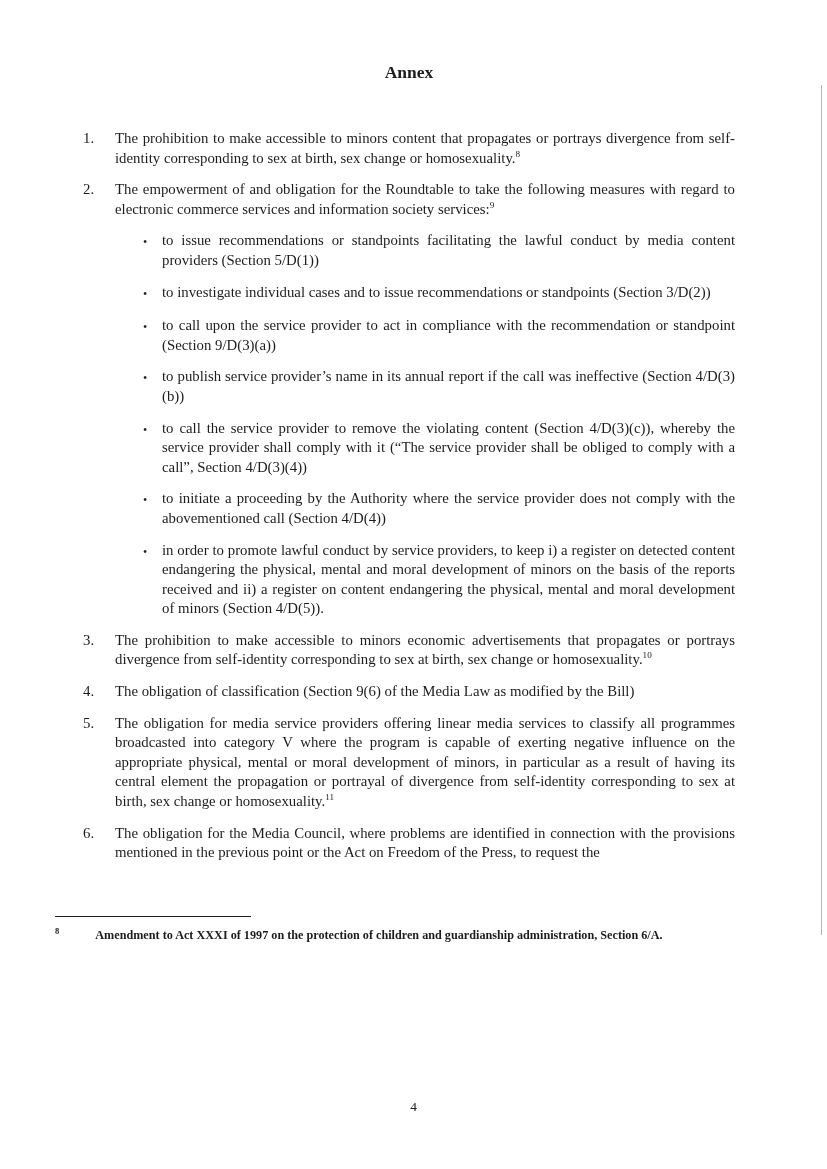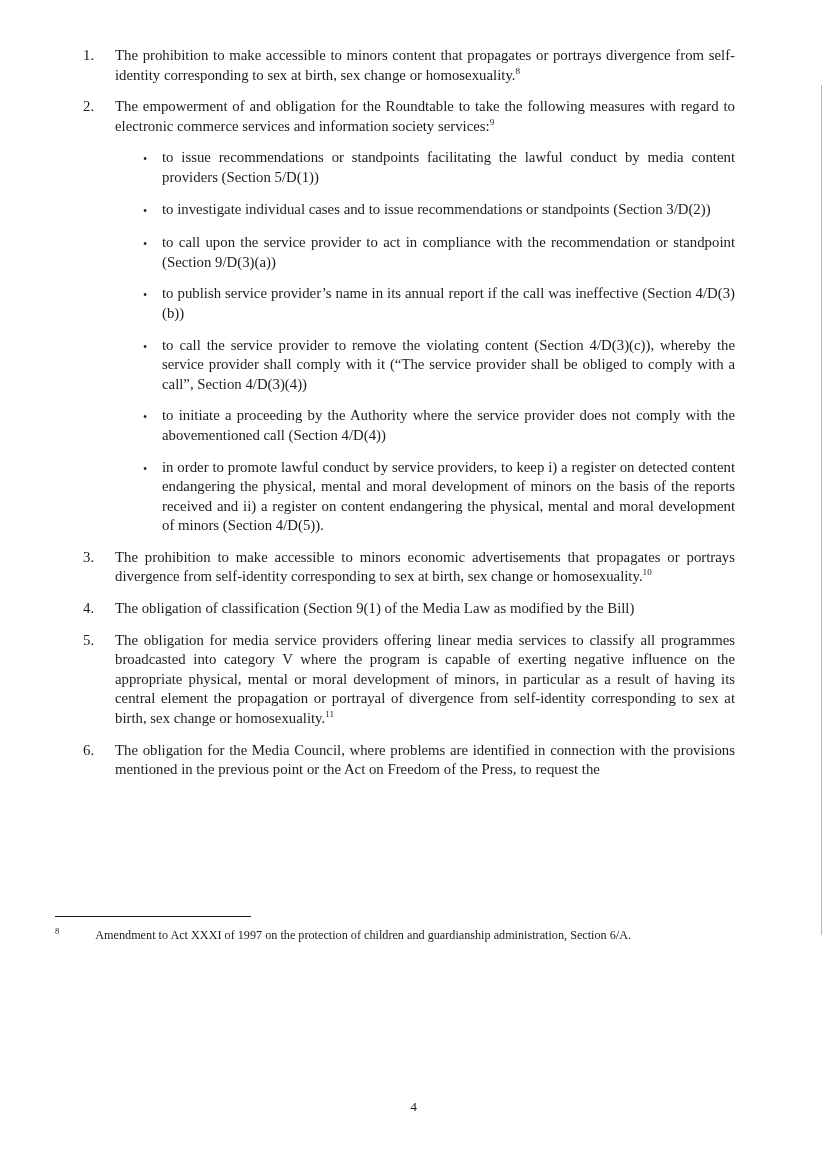--- a/index.html
+++ b/index.html
@@ -47,20 +47,21 @@
   .fn-rule {
     width: 196px;
     border-top: 1.6px solid #1c1c1c;
     margin-bottom: 9px;
   }
   .footnote {
     font-size: 12.2px;
     line-height: 19px;
     margin-bottom: 5px;
     text-align: justify;
+    font-weight: bold;
   }
   .footnote .fnum {
     font-size: 0.7em;
     vertical-align: super;
     line-height: 0;
     margin-right: 36px;
   }
   .page-number {
     position: absolute;
     left: 0;
@@ -76,20 +77,21 @@
     width: 1.5px;
     height: 850px;
     background: #b5b5b5;
   }
 </style>
 </head>
 <body>
 
 <div class="page">
 
+  <div class="title">Annex</div>
 
   <div class="content">
 
     <div class="item">
       <span class="num">1.</span>
       <div class="body"><span>The prohibition to make accessible to minors content that propagates or portrays divergence from self-identity corresponding to sex at birth, sex change or homosexuality.</span><sup class="fnref">8</sup></div>
     </div>
 
     <div class="item">
       <span class="num">2.</span>
@@ -128,21 +130,21 @@
       </div>
     </div>
 
     <div class="item">
       <span class="num">3.</span>
       <div class="body"><span>The prohibition to make accessible to minors economic advertisements that propagates or portrays divergence from self-identity corresponding to sex at birth, sex change or homosexuality.</span><sup class="fnref">10</sup></div>
     </div>
 
     <div class="item">
       <span class="num">4.</span>
-      <div class="body"><span>The obligation of classification (Section 9(1) of the Media Law as modified by the Bill)</span></div>
+      <div class="body"><span>The obligation of classification (Section 9(6) of the Media Law as modified by the Bill)</span></div>
     </div>
 
     <div class="item">
       <span class="num">5.</span>
       <div class="body"><span>The obligation for media service providers offering linear media services to classify all programmes broadcasted into category V where the program is capable of exerting negative influence on the appropriate physical, mental or moral development of minors, in particular as a result of having its central element the propagation or portrayal of divergence from self-identity corresponding to sex at birth, sex change or homosexuality.</span><sup class="fnref">11</sup></div>
     </div>
 
     <div class="item">
       <span class="num">6.</span>
       <div class="body"><span>The obligation for the Media Council, where problems are identified in connection with the provisions mentioned in the previous point or the Act on Freedom of the Press, to request the</span></div>

